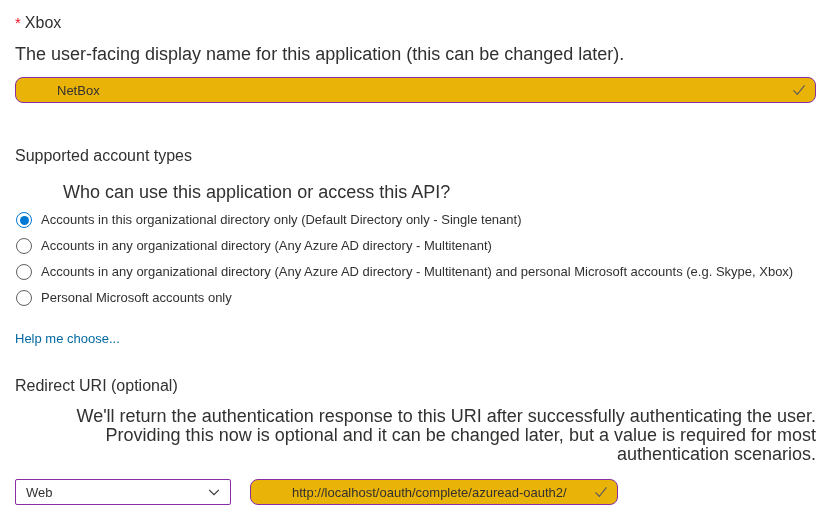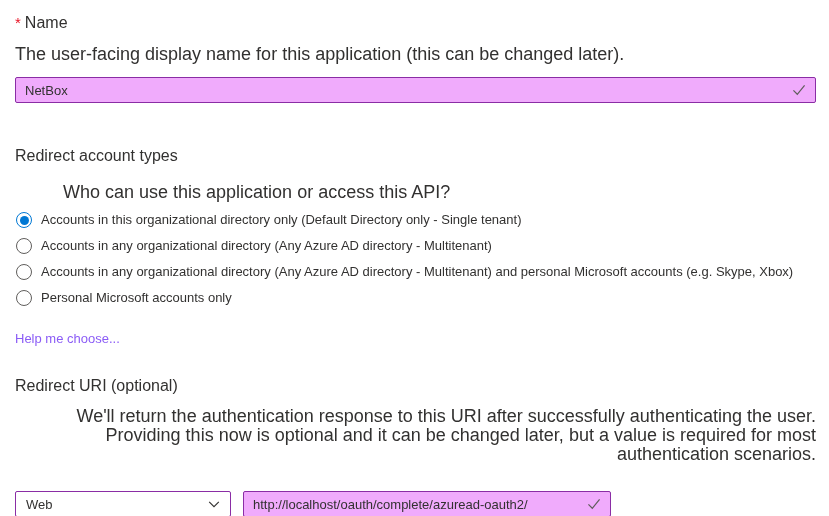--- a/index.html
+++ b/index.html
@@ -27,22 +27,23 @@
     color: #323130;
     max-width: 801px;
   }
 
   .text-field {
     position: relative;
     display: flex;
     align-items: center;
     height: 26px;
     border: 1px solid #8a2da5;
-    border-radius: 2px;
-    background: #f0abfc;
+    border-radius: 8px;
+    background: #eab308;
+    padding-left: 32px;
   }
   .text-field input {
     flex: 1;
     height: 100%;
     border: none;
     outline: none;
     background: transparent;
     font-family: inherit;
     font-size: 13px;
     color: #323130;
@@ -87,32 +88,32 @@
     border-radius: 50%;
     background: #0078d4;
   }
   .radio-label { font-size: 13px; line-height: 16px; color: #323130; }
 
   .help-link {
     display: inline-block;
     margin-top: 25px;
     font-size: 13px;
     line-height: 15px;
-    color: #8b5cf6;
+    color: #0369a1;
     text-decoration: none;
     cursor: pointer;
   }
 
   .redirect-title { margin-top: 28px; }
   .redirect-desc { margin-top: 11px; text-align: right; }
 
   .uri-row {
     display: flex;
-    margin-top: 27px;
-    gap: 12px;
+    margin-top: 15px;
+    gap: 19px;
   }
   .platform-select {
     width: 216px;
     height: 26px;
     border: 1px solid #8a2da5;
     border-radius: 2px;
     display: flex;
     align-items: center;
     justify-content: space-between;
     padding: 0 9px 0 10px;
@@ -122,35 +123,35 @@
     background: #ffffff;
   }
   .uri-field { width: 368px; justify-content: center; }
 </style>
 </head>
 <body>
 
 <div class="container">
 
   
-  <div class="section-title"><span class="required-marker">*</span><span>Name</span></div>
+  <div class="section-title"><span class="required-marker">*</span><span>Xbox</span></div>
 
   <div class="desc">The user-facing display name for this application (this can be changed later).</div>
 
   <div class="text-field name-field">
     <input type="text" aria-label="Name" value="NetBox" style="">
     <span class="check-icon">
       <svg width="14" height="12" viewBox="0 0 16 14">
           <path d="M1.5 7.5 L6 12 L14.5 1.5" fill="none" stroke="#605e5c" stroke-width="1.4"></path>
         </svg>
     </span>
   </div>
 
   
-  <div class="section-title account-title">Redirect account types</div>
+  <div class="section-title account-title">Supported account types</div>
 
   <div class="desc question">Who can use this application or access this API?</div>
 
   <div class="radio-group">
     <div class="radio-row">
       <span class="radio-circle selected"></span>
       <span class="radio-label">Accounts in this organizational directory only (Default Directory only - Single tenant)</span>
     </div>
     <div class="radio-row">
       <span class="radio-circle"></span>

